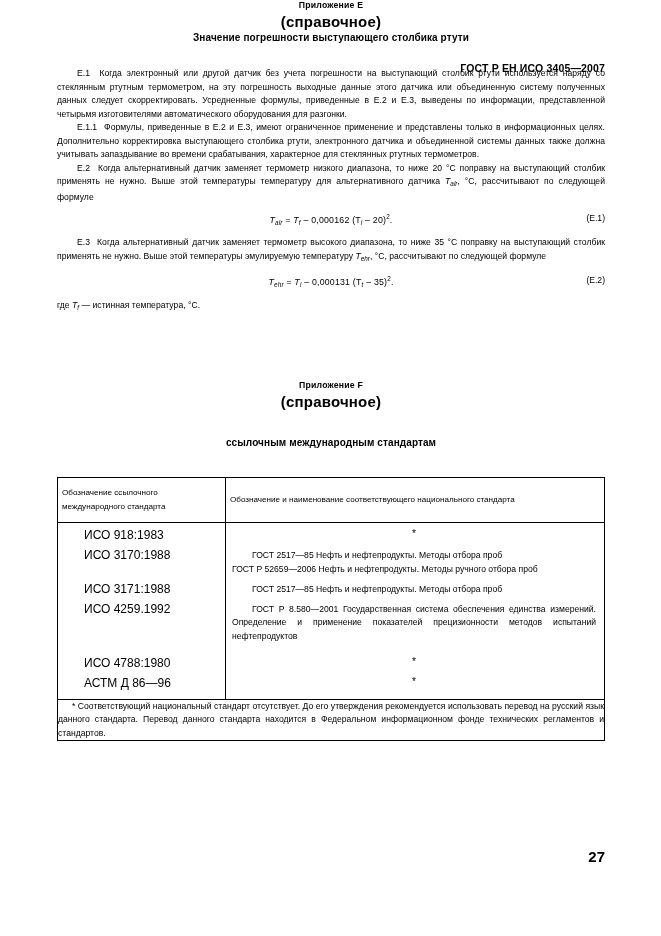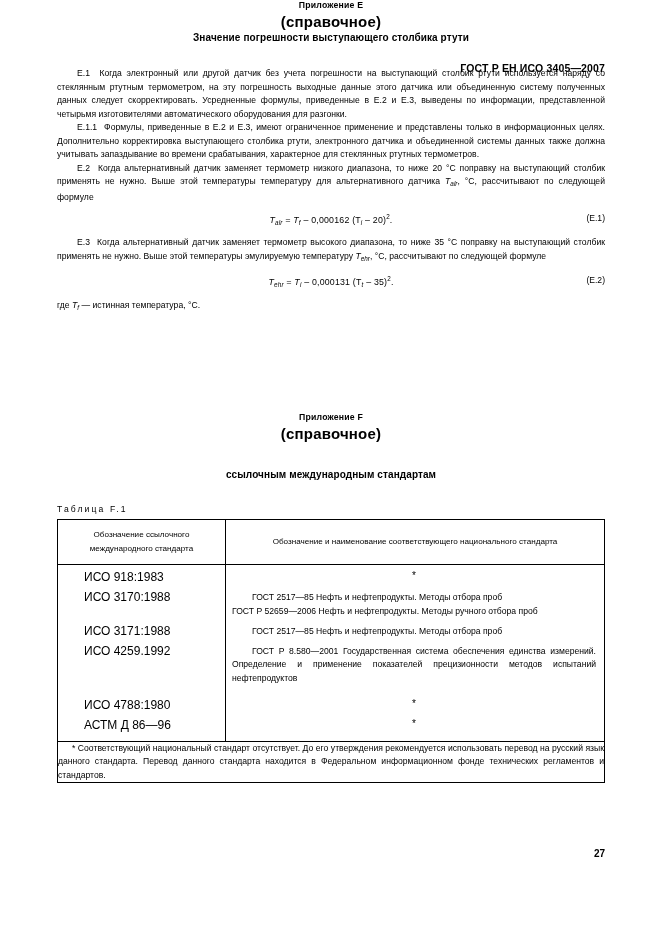--- a/index.html
+++ b/index.html
@@ -116,21 +116,20 @@
     table-layout: fixed;
     margin-top: 5px;
   }
   table.ftable td {
     border: 1px solid #000;
     padding: 0;
     vertical-align: top;
   }
   table.ftable .hdr-left,
   table.ftable .hdr-right {
-    text-align: center;
     font-size: 8.1px;
     line-height: 14px;
     padding: 8px 4px 8px 4px;
   }
   table.ftable .hdr-left {
     width: 168px;
   }
   table.ftable .c-left {
     width: 168px;
     font-size: 12px;
@@ -158,21 +157,21 @@
     font-size: 8.6px;
     line-height: 13.5px;
     padding: 3px 6px 4px 6px;
     text-align: justify;
     text-indent: 14px;
   }
   .pageno {
     position: absolute;
     right: 0px;
     top: 848px;
-    font-size: 10px;
+    font-size: 15px;
     font-weight: bold;
   }
 </style>
 </head>
 <body>
 
 <div id="page">
 
   <div class="content">
 
@@ -208,32 +207,31 @@
 
     <div class="formula-row">
       <span class="formula"><span class="it">T</span><sub>ehr</sub><span class="it"> = T</span><sub>i</sub><span> – 0,000131 (T</span><sub>t</sub><span> – 35)</span><sup>2</sup><span>.</span></span>
       <span class="eqno">(Е.2)</span>
     </div>
 
     <div style="height:11px;"></div>
 
     <p class="para noindent"><span>где </span><span class="it">T</span><sub>f</sub><span> — истинная температура, °С.</span></p>
 
-    <div class="annex-block" style="margin-top:98px;">
+    <div class="annex-block" style="margin-top:66px;">
       <div class="annex-title">Приложение F</div>
       <div class="annex-kind">(справочное)</div>
     </div>
 
     <div style="height:25px;"></div>
 
     <div class="annex-heading">ссылочным международным стандартам</div>
 
     <div style="height:22px;"></div>
 
-    <div class="tbl-caption">Таблица F.1</div>
 
     <table class="ftable">
       <colgroup>
           <col style="width:168px">
           <col>
         </colgroup>
       <tbody>
         <tr>
           <td class="hdr-left">
             <div>Обозначение ссылочного</div>

